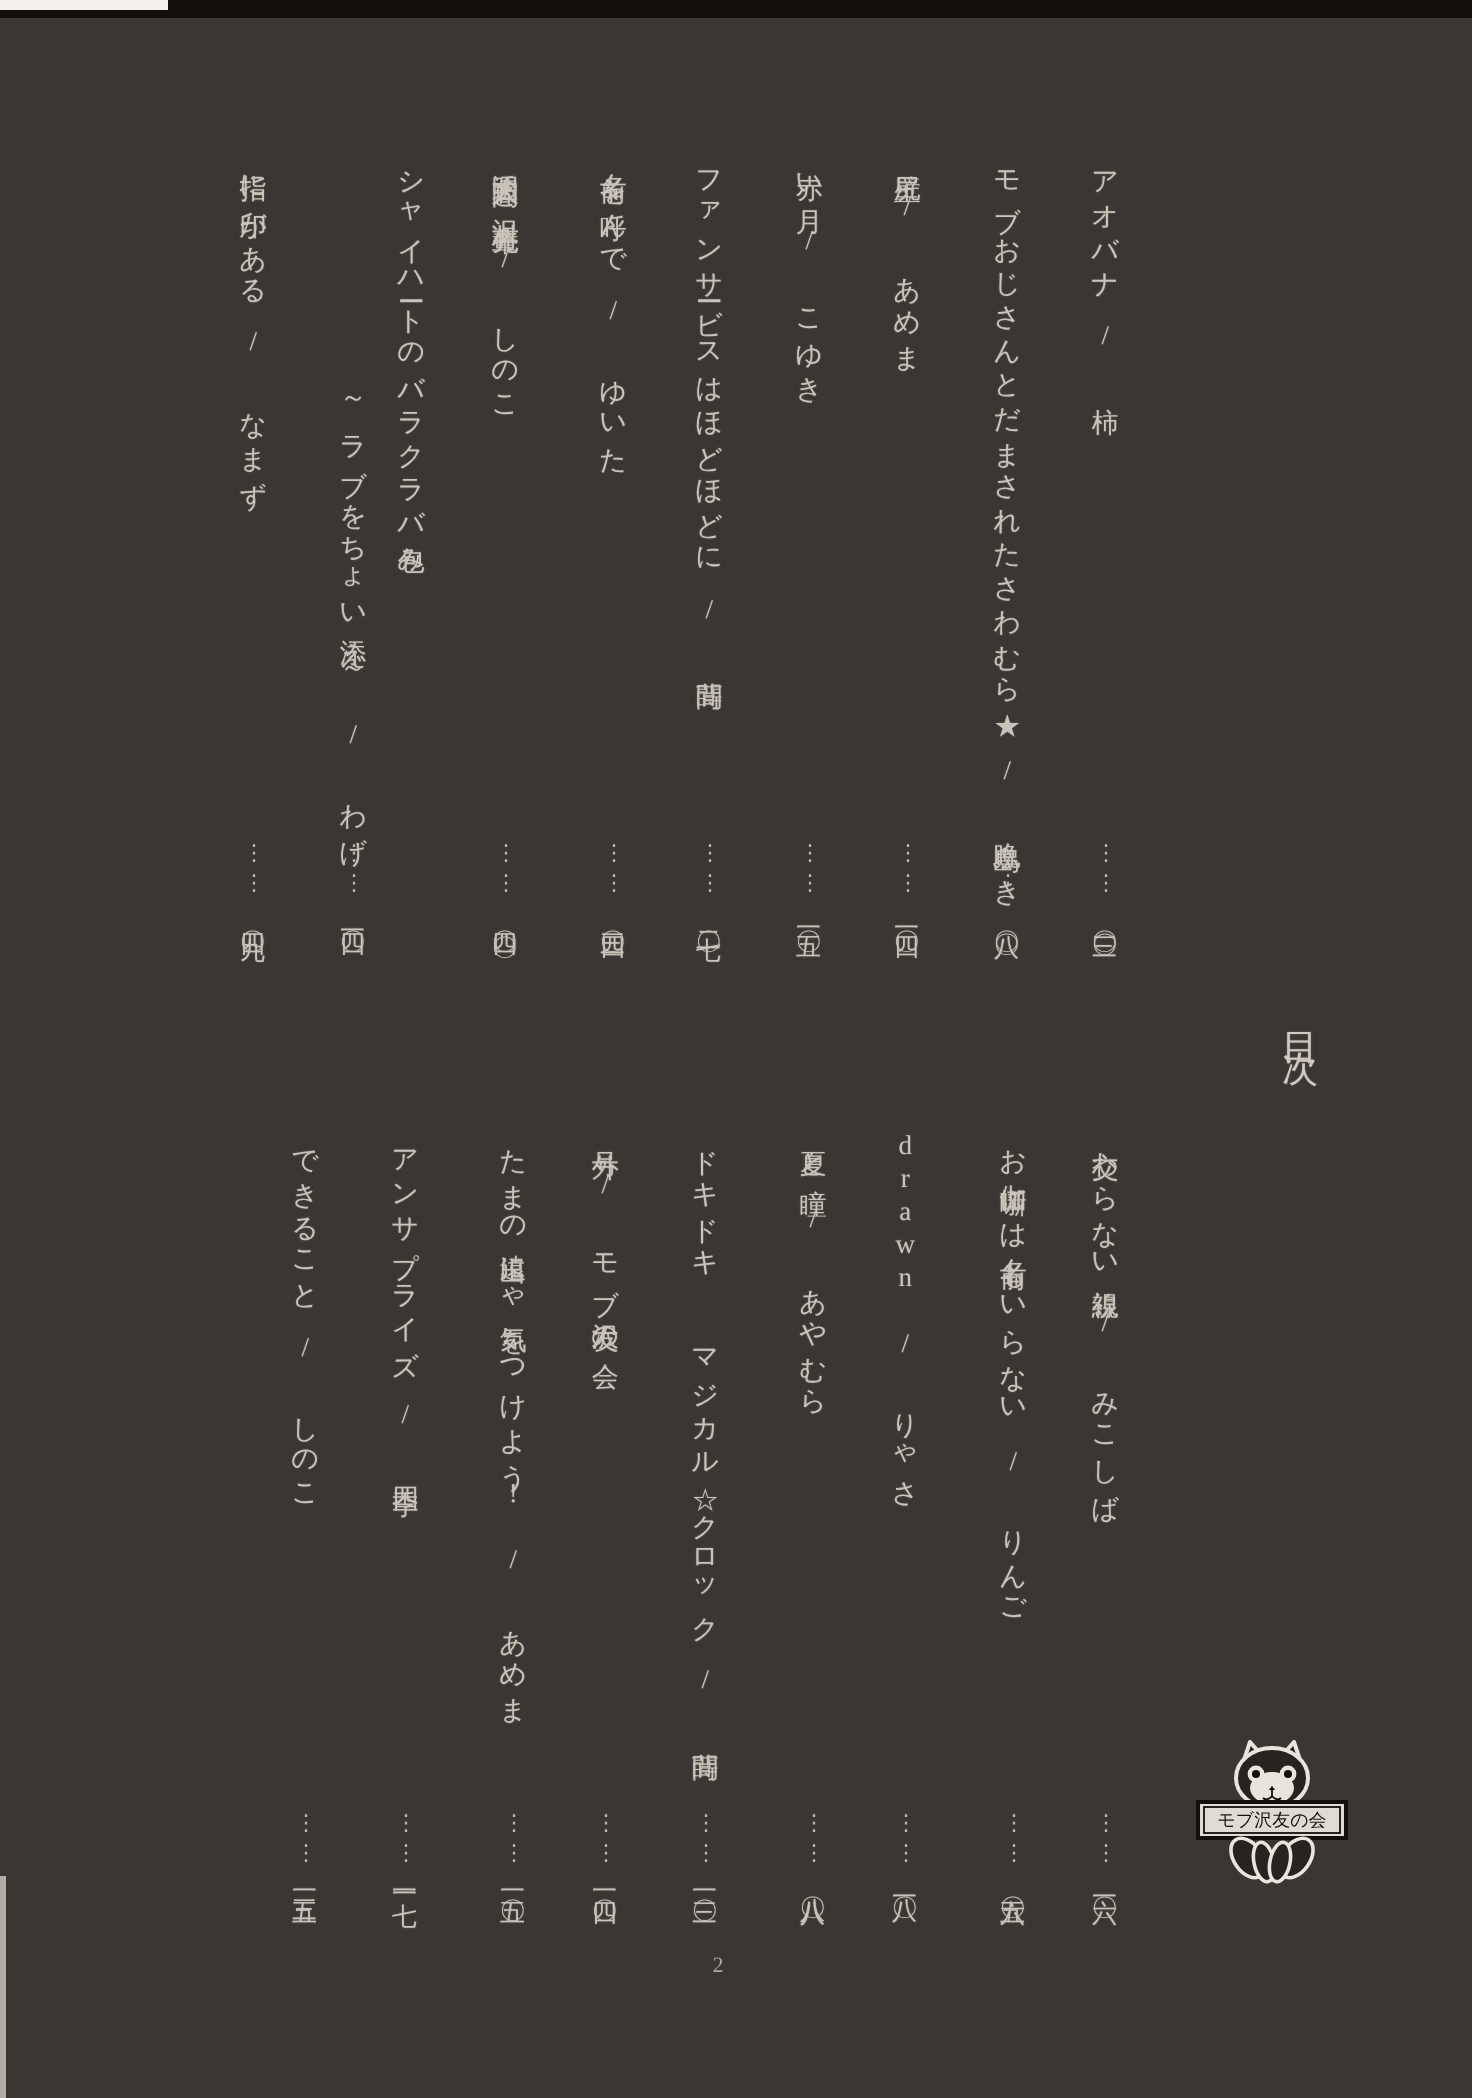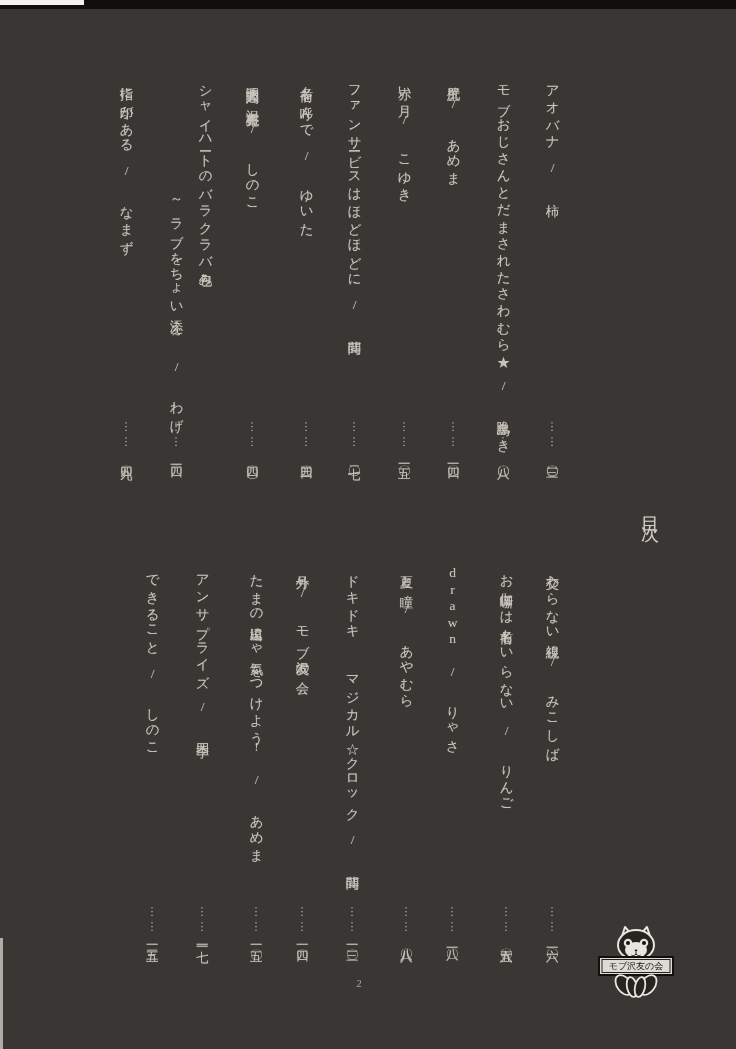--- a/index.html
+++ b/index.html
@@ -53,21 +53,21 @@
   .section-upper .leader{top:344px;}
   .section-upper .entry-page{top:379px;}
   .section-lower .leader{top:340px;}
   .section-lower .entry-page{top:373px;}
 
   .folio{
     position:absolute;left:351px;top:977px;width:16px;text-align:center;
     font-size:11px;color:#aba79f;letter-spacing:0;
   }
 
-  .logo{position:absolute;left:596px;top:923px;width:80px;height:78px;text-align:center;}
+  .logo{position:absolute;left:596px;top:867px;width:80px;height:78px;text-align:center;}
   .logo svg{display:block;}
 </style>
 </head>
 <body>
 
 <div class="page">
   <div class="edge-top"></div>
   <div class="edge-corner"></div>
   <div class="edge-left"></div>
 

